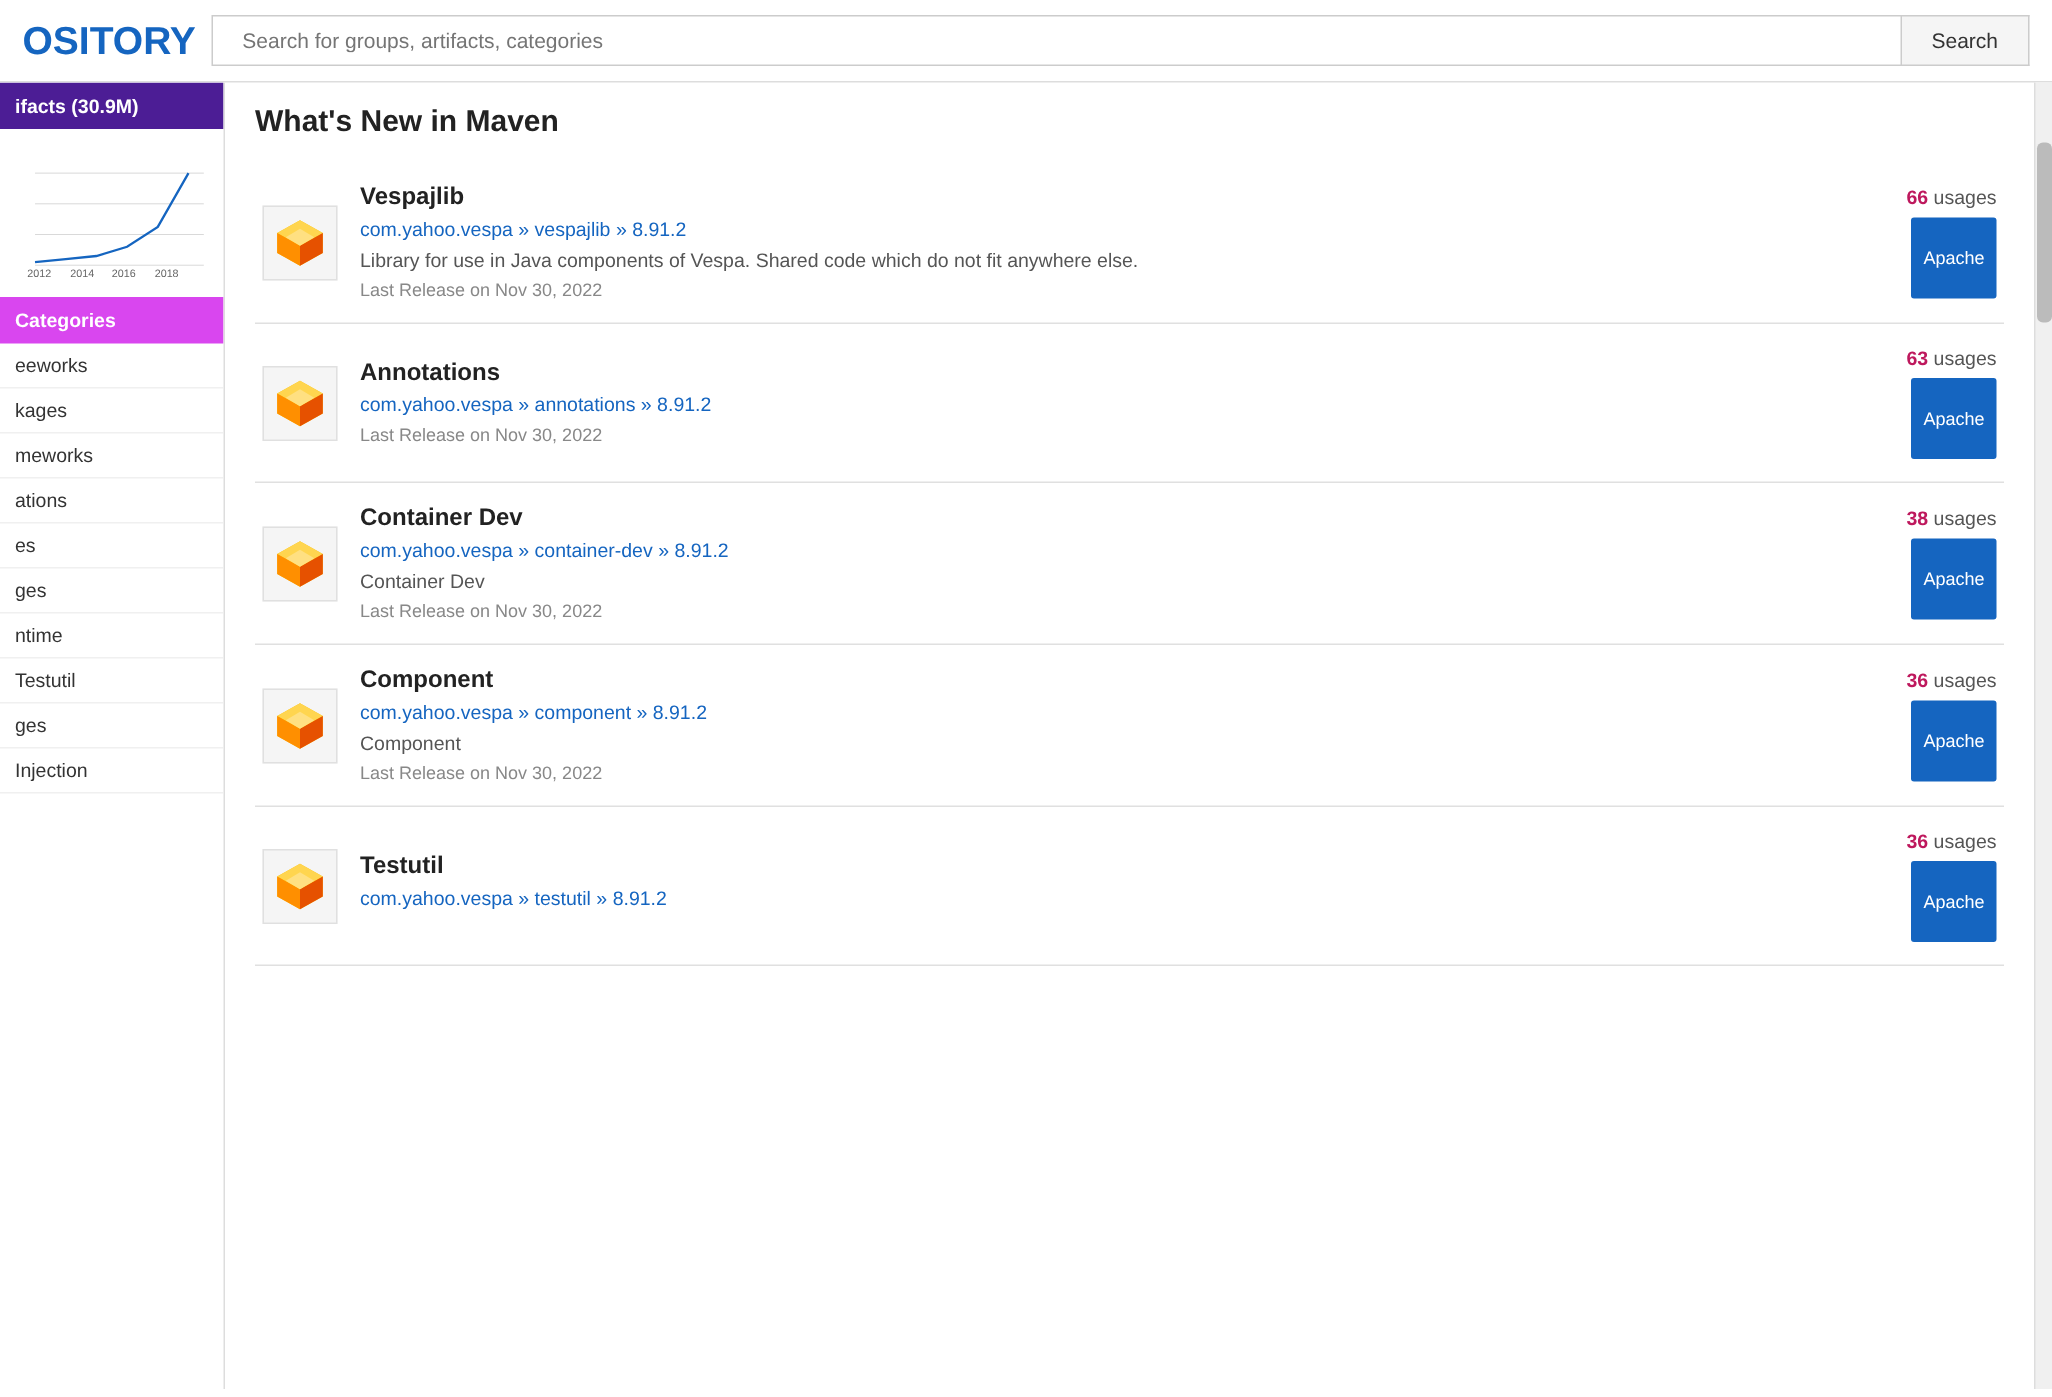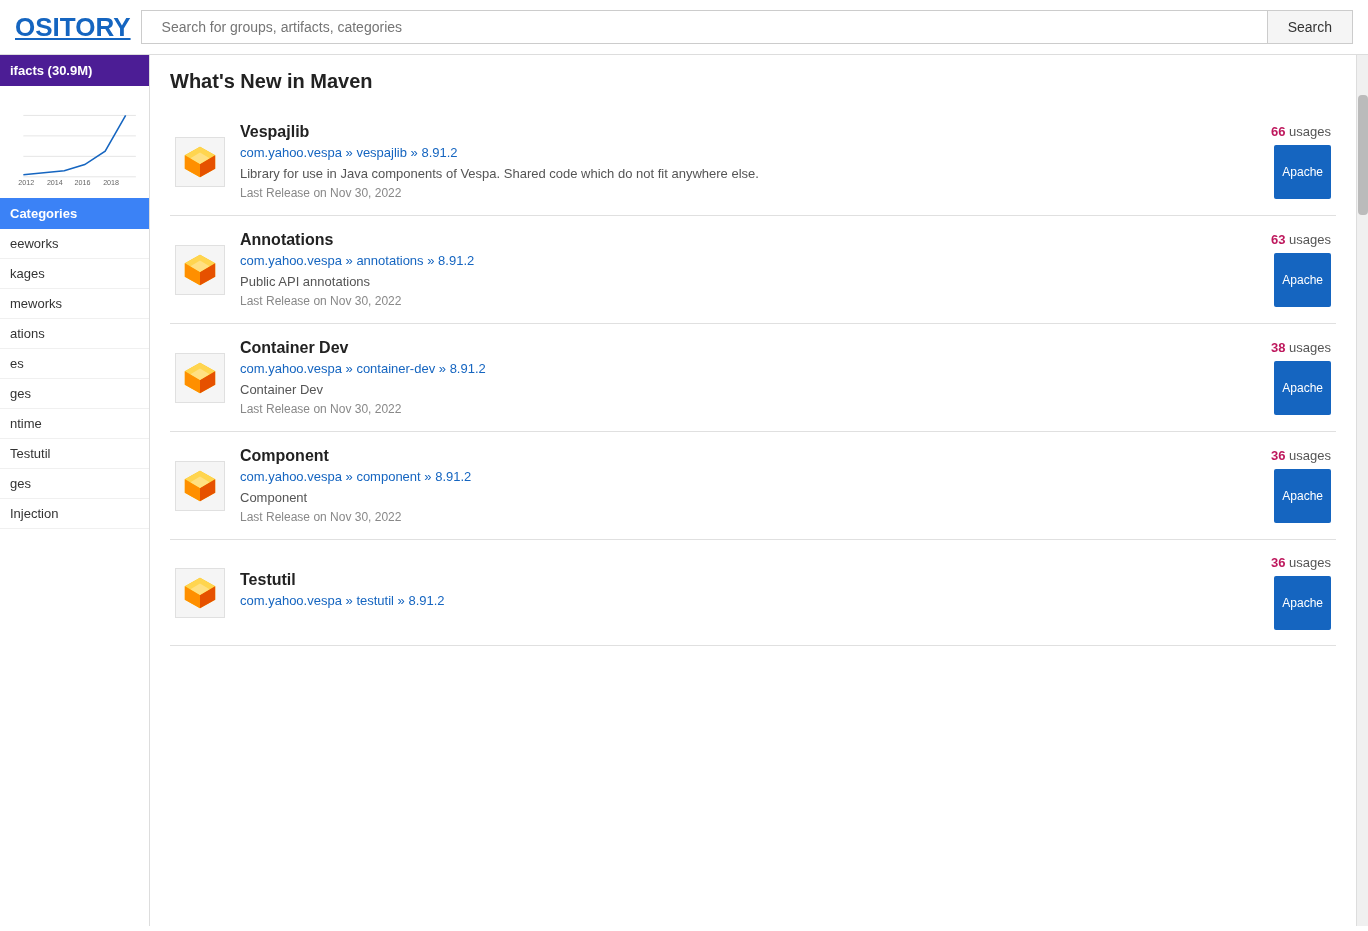--- a/index.html
+++ b/index.html
@@ -12,21 +12,20 @@
       padding: 10px 15px;
       background: #fff;
       border-bottom: 1px solid #ddd;
       gap: 10px;
     }
     .logo {
       font-size: 26px;
       font-weight: bold;
       color: #1565c0;
       white-space: nowrap;
-      text-decoration: underline;
     }
     .search-bar {
       flex: 1;
       display: flex;
       gap: 0;
     }
     .search-input {
       flex: 1;
       padding: 8px 20px;
       border: 1px solid #ccc;
@@ -68,21 +67,21 @@
       padding: 8px;
       height: 110px;
       position: relative;
       overflow: hidden;
     }
     .chart-svg {
       width: 100%;
       height: 100%;
     }
     .categories-header {
-      background: #3b82f6;
+      background: #d946ef;
       color: #fff;
       padding: 8px 10px;
       font-weight: bold;
       font-size: 13px;
       margin-top: 2px;
     }
     .sidebar-item {
       padding: 7px 10px;
       font-size: 13px;
       color: #333;
@@ -273,21 +272,20 @@
       </div>
       <div class="artifact-info">
         <div class="artifact-name">Annotations</div>
         <div class="artifact-coords">
           <span style="cursor:pointer; color:#1565c0;">com.yahoo.vespa</span>
           <span> » </span>
           <span style="cursor:pointer; color:#1565c0;">annotations</span>
           <span> » </span>
           <span style="cursor:pointer; color:#1565c0;">8.91.2</span>
         </div>
-        <div class="artifact-desc">Public API annotations</div>
         <div class="artifact-date">Last Release on Nov 30, 2022</div>
       </div>
       <div class="artifact-meta">
         <div class="usages-count">
           <strong>63</strong> <span>usages</span>
         </div>
         <div class="license-badge">Apache</div>
       </div>
     </div>
 

